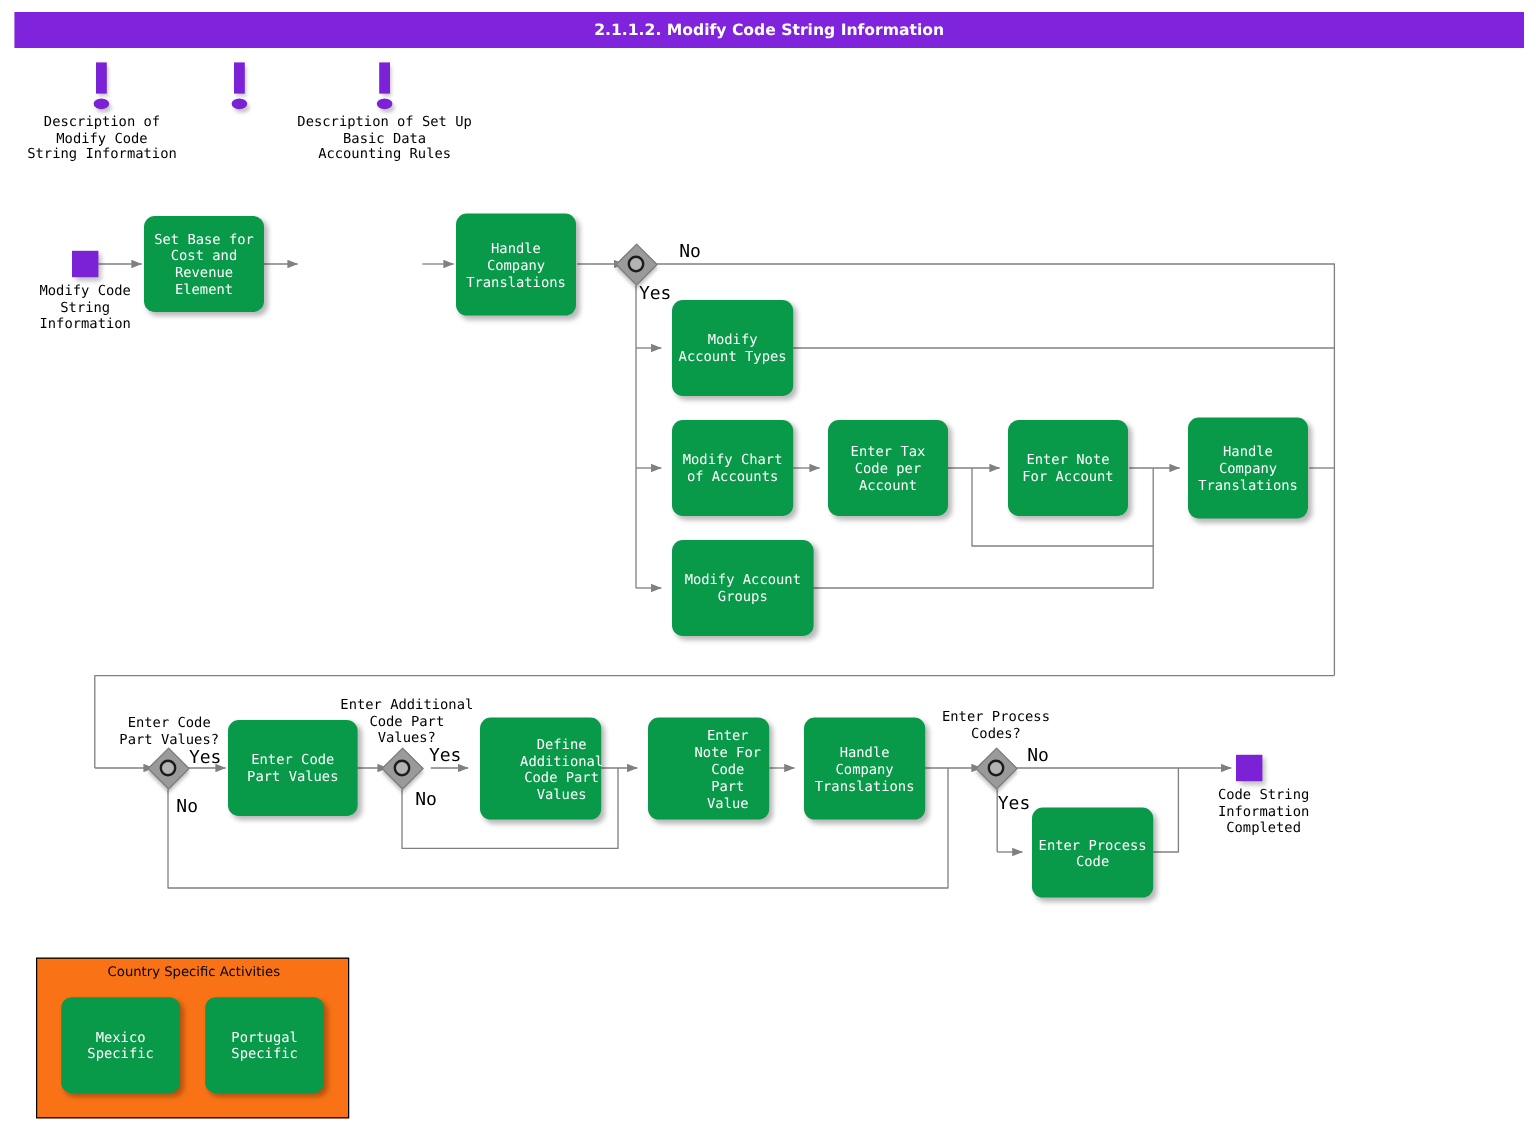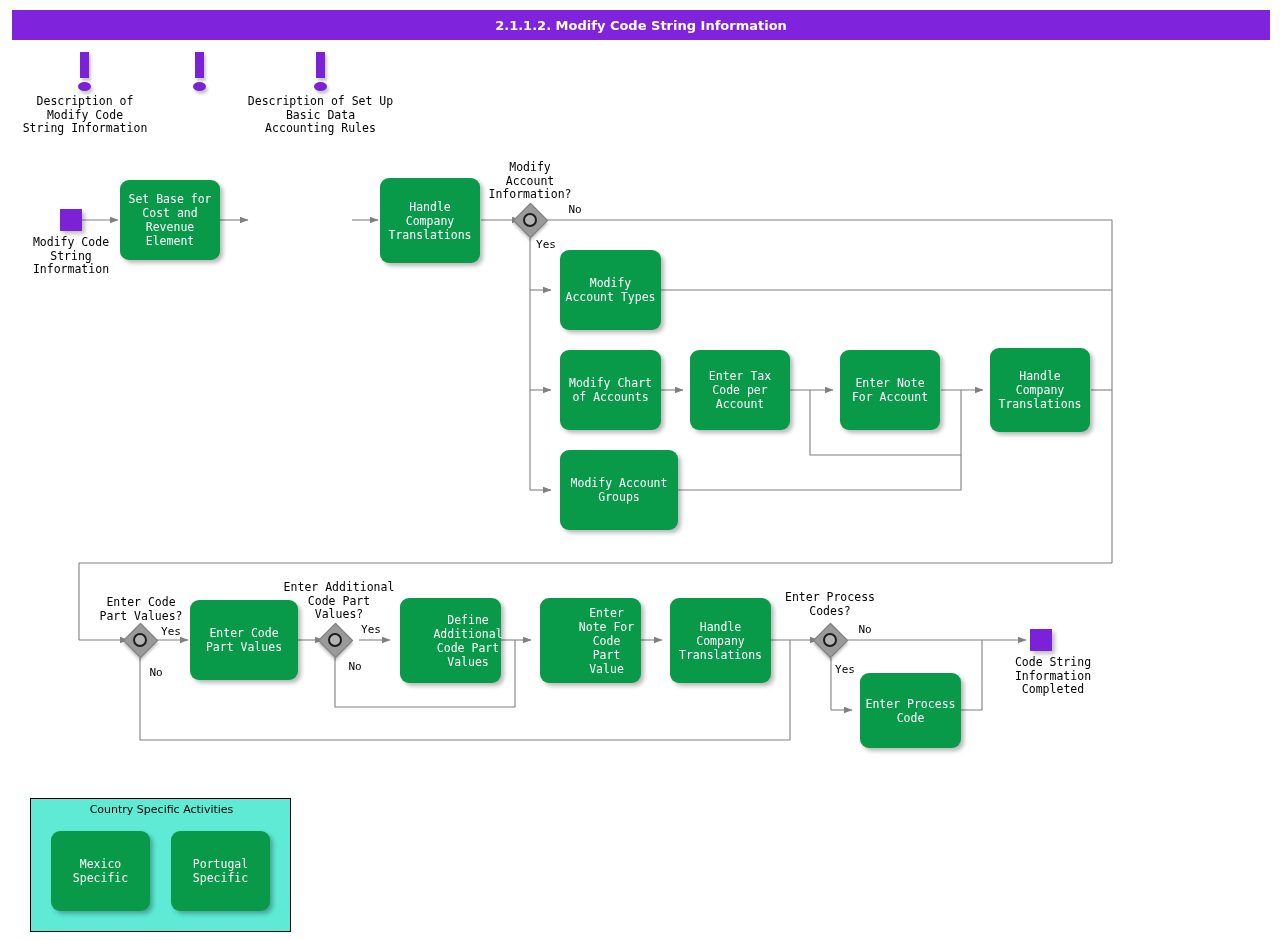--- a/index.html
+++ b/index.html
@@ -95,21 +95,21 @@
   
   .lbl {
     position: absolute;
     font-size: 11.5px;
     line-height: 13.5px;
     color: #000000;
     text-align: center;
     white-space: pre-line;
   }
   .lbl.small {
-    font-size: 11px;
+    font-size: 15px;
   }
   
   .info {
     position: absolute;
     width: 16px;
     height: 46px;
   }
   .info .bar {
     position: absolute;
     left: 3px;
@@ -130,21 +130,21 @@
     box-shadow: 2px 3px 3px rgba(0,0,0,0.22);
   }
   
   #country-group {
     position: absolute;
     left: 30px;
     top: 798px;
     width: 261px;
     height: 134px;
     border: 1.6px solid #000000;
-    background: #5eead4;
+    background: #f97316;
     box-sizing: border-box;
   }
   #country-group .grp-title {
     position: absolute;
     left: 0;
     top: 4px;
     width: 261px;
     text-align: center;
     font-family: "DejaVu Sans", sans-serif;
     font-size: 11px;
@@ -254,23 +254,20 @@
   <div class="task" style="left:120px; top:180px; width:100px; height:80px;">Set Base for
 Cost and
 Revenue
 Element</div>
 
 
   <div class="task" style="left:380px; top:178px; width:100px; height:85px;">Handle
 Company
 Translations</div>
 
-  <div class="lbl" style="left:468px; top:161px; width:124px;">Modify
-Account
-Information?</div>
   <div class="gateway" style="left:514px; top:204px;">
     <div class="dia"></div>
     <div class="ring"></div>
   </div>
   <div class="lbl small" style="left:561px; top:203px; width:28px;">No</div>
   <div class="lbl small" style="left:531px; top:238px; width:30px;">Yes</div>
 
   <div class="task" style="left:560px; top:250px; width:101px; height:80px;">Modify Account
 Types</div>
 

